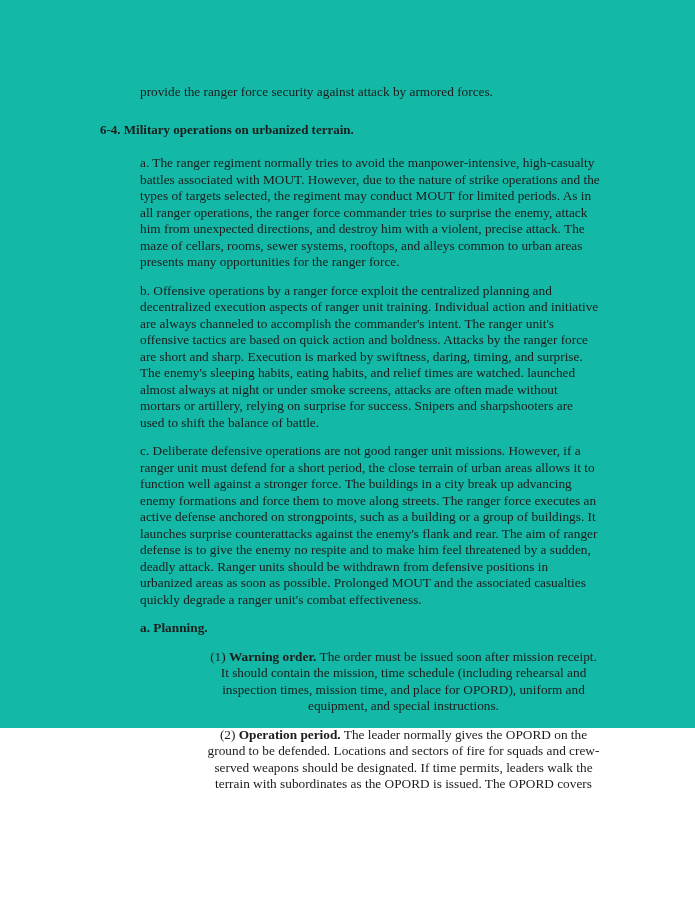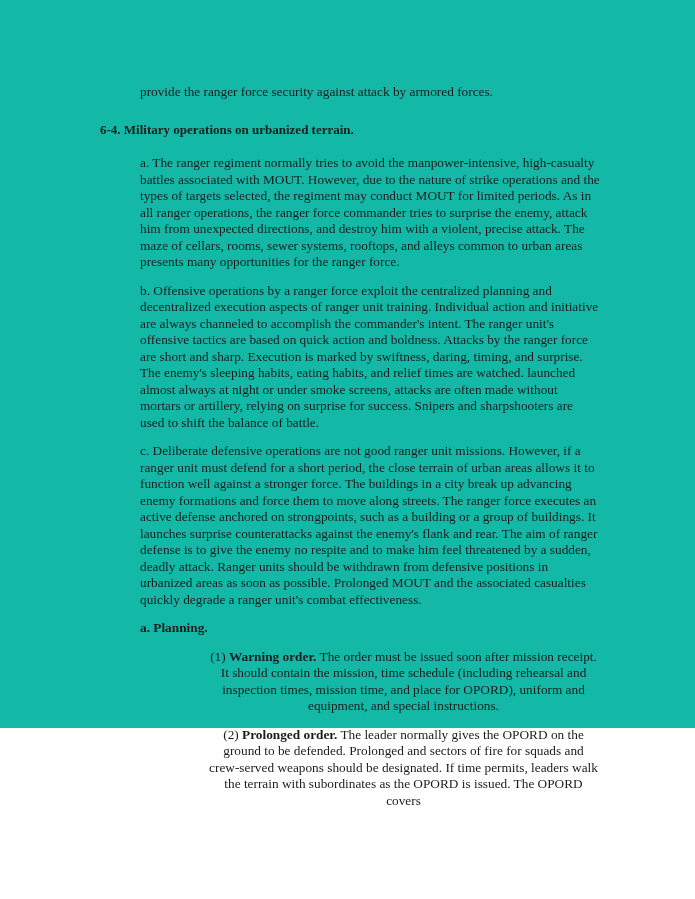--- a/index.html
+++ b/index.html
@@ -58,15 +58,15 @@
   <p class="para indent1">b. Offensive operations by a ranger force exploit the centralized planning and decentralized execution aspects of ranger unit training. Individual action and initiative are always channeled to accomplish the commander's intent. The ranger unit's offensive tactics are based on quick action and boldness. Attacks by the ranger force are short and sharp. Execution is marked by swiftness, daring, timing, and surprise. The enemy's sleeping habits, eating habits, and relief times are watched. launched almost always at night or under smoke screens, attacks are often made without mortars or artillery, relying on surprise for success. Snipers and sharpshooters are used to shift the balance of battle.</p>
 
   <p class="para indent1">c. Deliberate defensive operations are not good ranger unit missions. However, if a ranger unit must defend for a short period, the close terrain of urban areas allows it to function well against a stronger force. The buildings in a city break up advancing enemy formations and force them to move along streets. The ranger force executes an active defense anchored on strongpoints, such as a building or a group of buildings. It launches surprise counterattacks against the enemy's flank and rear. The aim of ranger defense is to give the enemy no respite and to make him feel threatened by a sudden, deadly attack. Ranger units should be withdrawn from defensive positions in urbanized areas as soon as possible. Prolonged MOUT and the associated casualties quickly degrade a ranger unit's combat effectiveness.</p>
 
 
 
   <p class="para indent1"><span class="b">a. Planning.</span></p>
 
   <p class="para indent2"><span>(1) </span><span class="b">Warning order.</span><span> The order must be issued soon after mission receipt. It should contain the mission, time schedule (including rehearsal and inspection times, mission time, and place for OPORD), uniform and equipment, and special instructions.</span></p>
 
-  <p class="para indent2"><span>(2) </span><span class="b">Prolonged order.</span><span> The leader normally gives the OPORD on the ground to be defended. Prolonged and sectors of fire for squads and crew-served weapons should be designated. If time permits, leaders walk the terrain with subordinates as the OPORD is issued. The OPORD covers</span></p>
+  <p class="para indent2"><span>(2) </span><span class="b">Operation period.</span><span> The leader normally gives the OPORD on the ground to be defended. Locations and sectors of fire for squads and crew-served weapons should be designated. If time permits, leaders walk the terrain with subordinates as the OPORD is issued. The OPORD covers</span></p>
 
 </div>
 
 </body></html>

